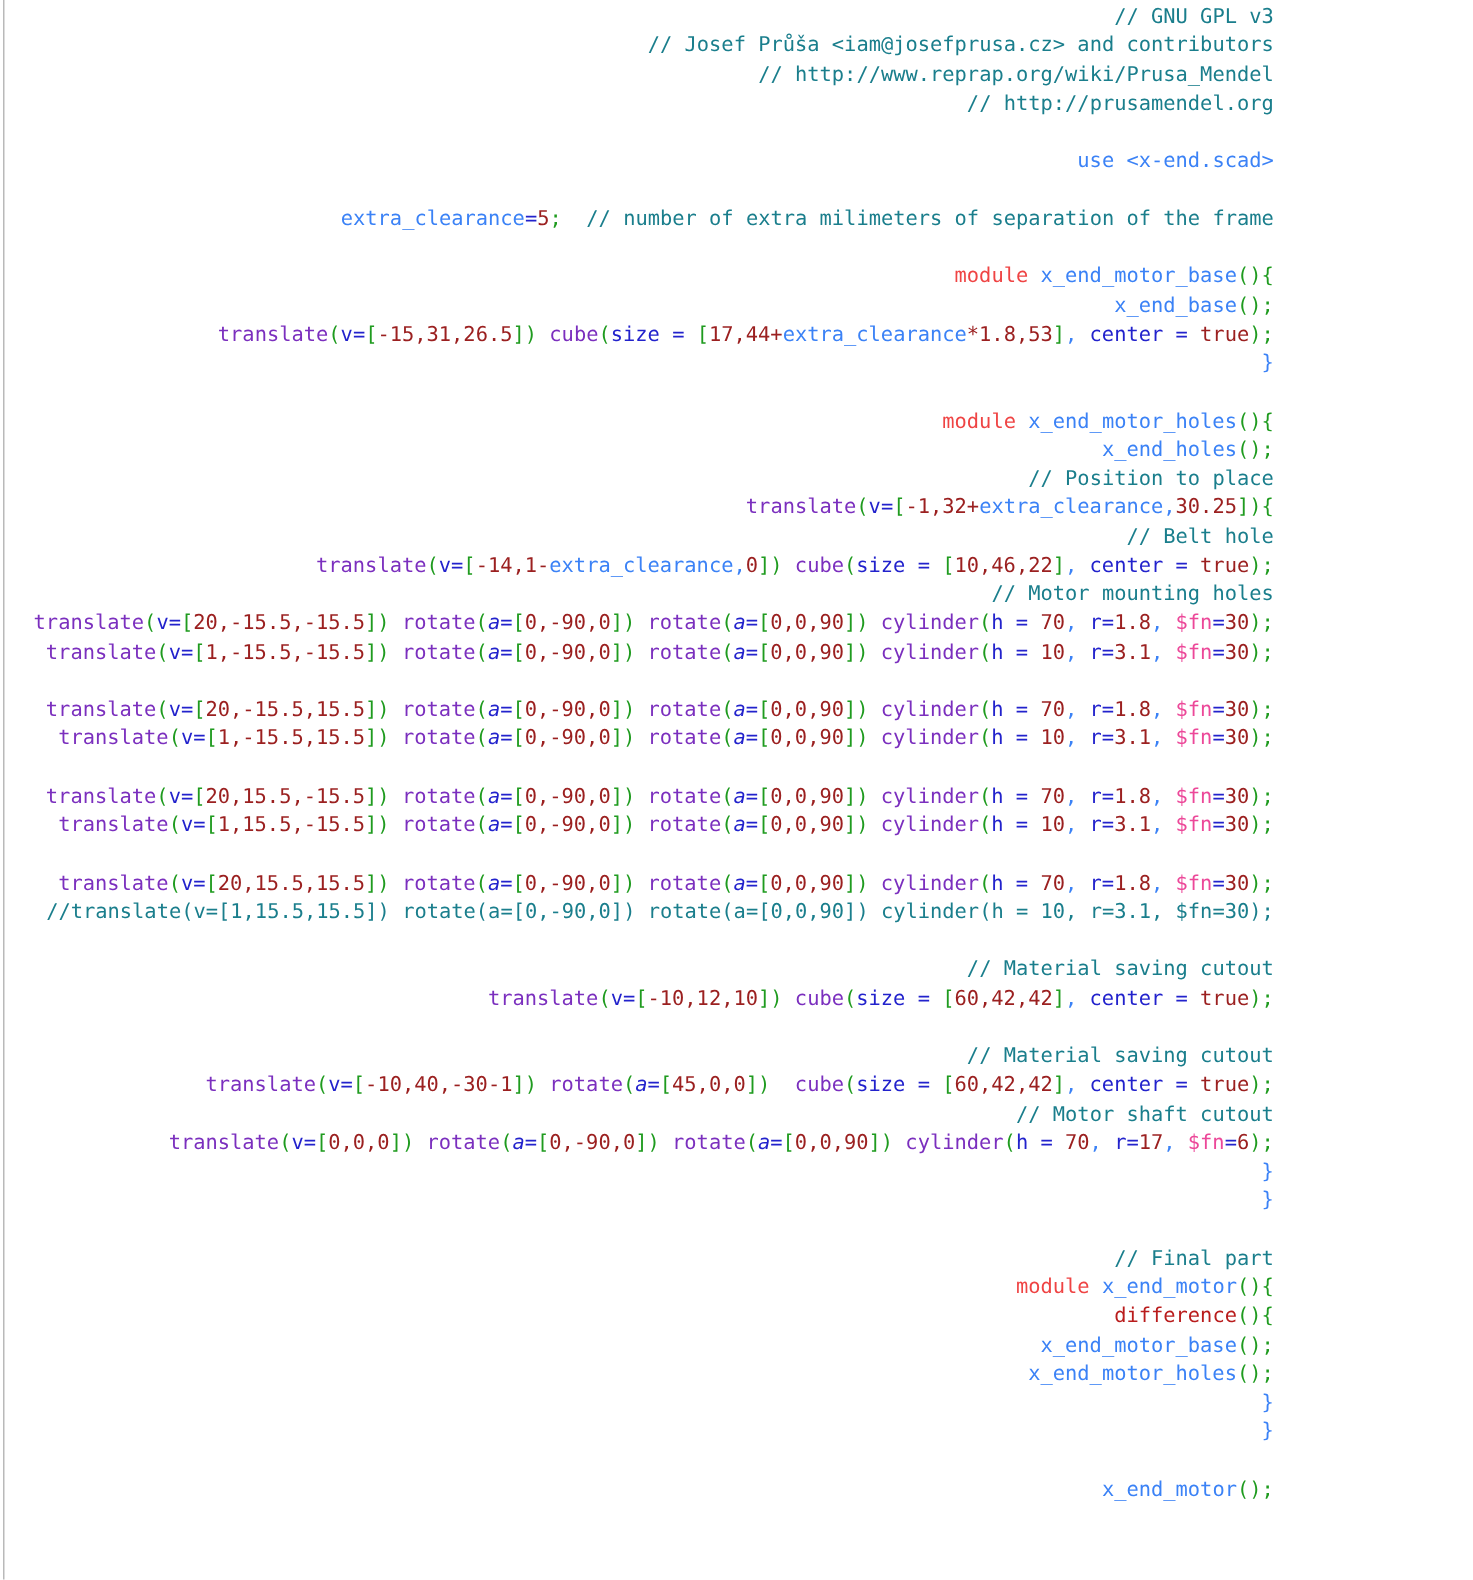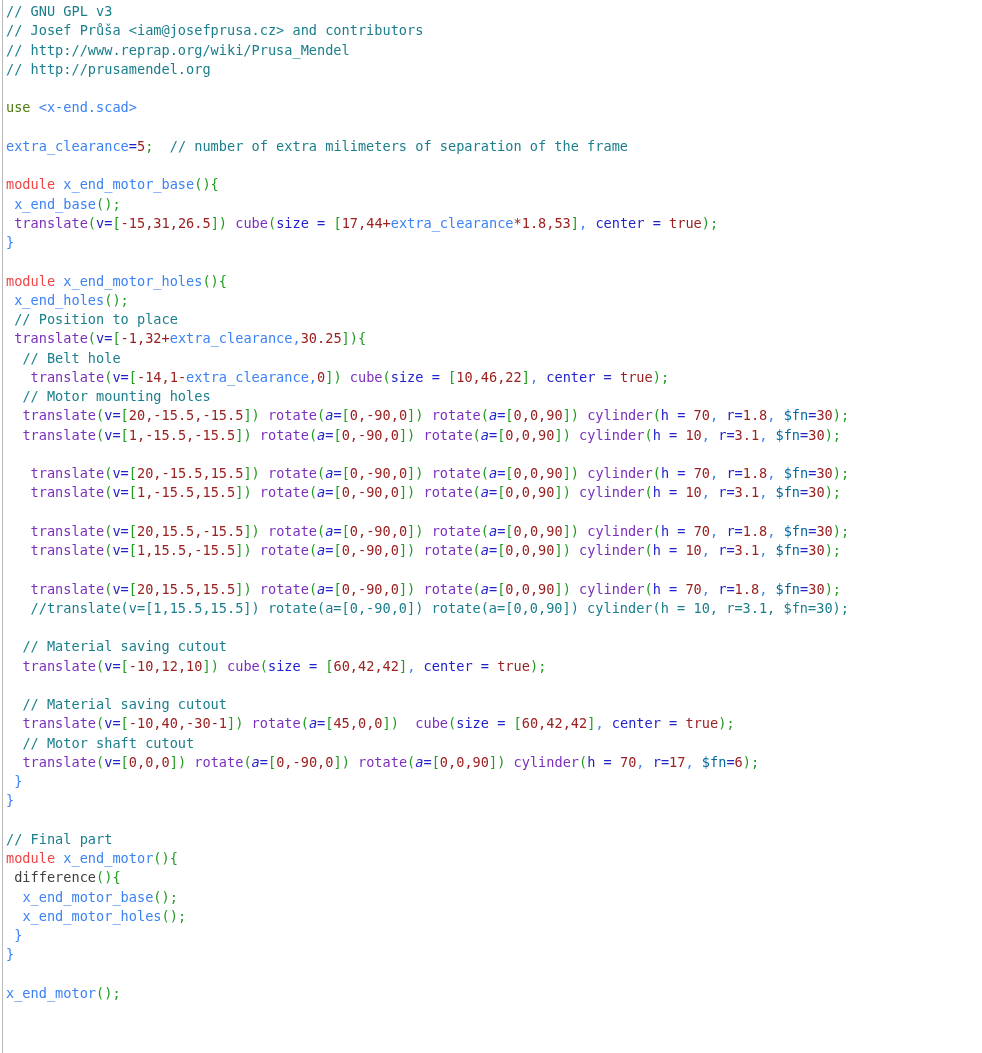--- a/index.html
+++ b/index.html
@@ -13,20 +13,21 @@
     height: 1053px;
     overflow: hidden;
     font-family: "DejaVu Sans Mono", "Liberation Mono", monospace;
   }
   #editor {
     position: relative;
     width: 982px;
     height: 752px;
     background: #ffffff;
     box-sizing: border-box;
+    text-align: right;
   }
   
   #gutter-rule {
     position: absolute;
     left: 2px;
     top: 0;
     width: 1px;
     height: 1053px;
     background: #b9b9b9;
   }
@@ -42,29 +43,29 @@
     letter-spacing: 0px;
     white-space: pre;
     color: #000000;
     -webkit-font-smoothing: antialiased;
   }
   .ln { display: block; height: 19.25px; }
 
   
   .cm  { color: #1a7e8c; }            
   .kw  { color: #ef4444; }            
-  .use { color: #4d7c0f; }            
+  .use { color: #3b82f6; }            
   .bi  { color: #7b2fbe; margin-top: 28px; }            
-  .bi2 { color: #404040; }            
+  .bi2 { color: #b91c1c; }            
   .pn  { color: #1f9b1f; }            
   .num { color: #9b2020; }            
   .arg { color: #2222cc; }            
   .argi{ color: #2222cc; font-style: italic; }  
   .op  { color: #2222cc; }            
-  .sp  { color: #0369a1; }            
+  .sp  { color: #ec4899; }            
   .id  { color: #3b82f6; }            
 </style>
 </head>
 <body>
 
 <div id="editor">
   <div id="gutter-rule"></div>
   <pre id="code"><span class="ln"><span class="cm">// GNU GPL v3</span></span><span class="ln"><span class="cm">// Josef Průša &lt;iam@josefprusa.cz&gt; and contributors</span></span><span class="ln"><span class="cm">// http://www.reprap.org/wiki/Prusa_Mendel</span></span><span class="ln"><span class="cm">// http://prusamendel.org</span></span><span class="ln"> </span><span class="ln"><span class="use">use</span> <span class="id">&lt;x-end.scad&gt;</span></span><span class="ln"> </span><span class="ln"><span class="id">extra_clearance</span><span class="op">=</span><span class="num">5</span><span class="pn">;</span>  <span class="cm">// number of extra milimeters of separation of the frame</span></span><span class="ln"> </span><span class="ln"><span class="kw">module</span> <span class="id">x_end_motor_base</span><span class="pn">(){</span></span><span class="ln"> <span class="id">x_end_base</span><span class="pn">();</span></span><span class="ln"> <span class="bi">translate</span><span class="pn">(</span><span class="arg">v</span><span class="op">=</span><span class="pn">[</span><span class="num">-15,31,26.5</span><span class="pn">]</span><span class="pn">)</span> <span class="bi">cube</span><span class="pn">(</span><span class="arg">size</span><span class="op"> = </span><span class="pn">[</span><span class="num">17,44</span><span class="num">+</span><span class="id">extra_clearance</span><span class="num">*</span><span class="num">1.8,53</span><span class="pn">]</span><span class="id">,</span> <span class="arg">center</span><span class="op"> = </span><span class="num">true</span><span class="pn">)</span><span class="pn">;</span></span><span class="ln"><span class="id">}</span></span><span class="ln"> </span><span class="ln"><span class="kw">module</span> <span class="id">x_end_motor_holes</span><span class="pn">(){</span></span><span class="ln"> <span class="id">x_end_holes</span><span class="pn">();</span></span><span class="ln"> <span class="cm">// Position to place</span></span><span class="ln"> <span class="bi">translate</span><span class="pn">(</span><span class="arg">v</span><span class="op">=</span><span class="pn">[</span><span class="num">-1,32</span><span class="num">+</span><span class="id">extra_clearance</span><span class="id">,</span><span class="num">30.25</span><span class="pn">]){</span></span><span class="ln">  <span class="cm">// Belt hole</span></span><span class="ln">   <span class="bi">translate</span><span class="pn">(</span><span class="arg">v</span><span class="op">=</span><span class="pn">[</span><span class="num">-14,1</span><span class="num">-</span><span class="id">extra_clearance</span><span class="id">,</span><span class="num">0</span><span class="pn">]</span><span class="pn">)</span> <span class="bi">cube</span><span class="pn">(</span><span class="arg">size</span><span class="op"> = </span><span class="pn">[</span><span class="num">10,46,22</span><span class="pn">]</span><span class="id">,</span> <span class="arg">center</span><span class="op"> = </span><span class="num">true</span><span class="pn">)</span><span class="pn">;</span></span><span class="ln">  <span class="cm">// Motor mounting holes</span></span><span id="hole-rows"><span class="ln">  <span class="bi">translate</span><span class="pn">(</span><span class="arg">v</span><span class="op">=</span><span class="pn">[</span><span class="num">20,-15.5,-15.5</span><span class="pn">]</span><span class="pn">)</span> <span class="bi">rotate</span><span class="pn">(</span><span class="argi">a</span><span class="op">=</span><span class="pn">[</span><span class="num">0,-90,0</span><span class="pn">]</span><span class="pn">)</span> <span class="bi">rotate</span><span class="pn">(</span><span class="argi">a</span><span class="op">=</span><span class="pn">[</span><span class="num">0,0,90</span><span class="pn">]</span><span class="pn">)</span> <span class="bi">cylinder</span><span class="pn">(</span><span class="arg">h</span><span class="op"> = </span><span class="num">70</span><span class="id">,</span> <span class="arg">r</span><span class="op">=</span><span class="num">1.8</span><span class="id">,</span> <span class="sp">$fn</span><span class="op">=</span><span class="num">30</span><span class="pn">)</span><span class="pn">;</span></span><span class="ln">  <span class="bi">translate</span><span class="pn">(</span><span class="arg">v</span><span class="op">=</span><span class="pn">[</span><span class="num">1,-15.5,-15.5</span><span class="pn">]</span><span class="pn">)</span> <span class="bi">rotate</span><span class="pn">(</span><span class="argi">a</span><span class="op">=</span><span class="pn">[</span><span class="num">0,-90,0</span><span class="pn">]</span><span class="pn">)</span> <span class="bi">rotate</span><span class="pn">(</span><span class="argi">a</span><span class="op">=</span><span class="pn">[</span><span class="num">0,0,90</span><span class="pn">]</span><span class="pn">)</span> <span class="bi">cylinder</span><span class="pn">(</span><span class="arg">h</span><span class="op"> = </span><span class="num">10</span><span class="id">,</span> <span class="arg">r</span><span class="op">=</span><span class="num">3.1</span><span class="id">,</span> <span class="sp">$fn</span><span class="op">=</span><span class="num">30</span><span class="pn">)</span><span class="pn">;</span></span><span class="ln"> </span><span class="ln">   <span class="bi">translate</span><span class="pn">(</span><span class="arg">v</span><span class="op">=</span><span class="pn">[</span><span class="num">20,-15.5,15.5</span><span class="pn">]</span><span class="pn">)</span> <span class="bi">rotate</span><span class="pn">(</span><span class="argi">a</span><span class="op">=</span><span class="pn">[</span><span class="num">0,-90,0</span><span class="pn">]</span><span class="pn">)</span> <span class="bi">rotate</span><span class="pn">(</span><span class="argi">a</span><span class="op">=</span><span class="pn">[</span><span class="num">0,0,90</span><span class="pn">]</span><span class="pn">)</span> <span class="bi">cylinder</span><span class="pn">(</span><span class="arg">h</span><span class="op"> = </span><span class="num">70</span><span class="id">,</span> <span class="arg">r</span><span class="op">=</span><span class="num">1.8</span><span class="id">,</span> <span class="sp">$fn</span><span class="op">=</span><span class="num">30</span><span class="pn">)</span><span class="pn">;</span></span><span class="ln">   <span class="bi">translate</span><span class="pn">(</span><span class="arg">v</span><span class="op">=</span><span class="pn">[</span><span class="num">1,-15.5,15.5</span><span class="pn">]</span><span class="pn">)</span> <span class="bi">rotate</span><span class="pn">(</span><span class="argi">a</span><span class="op">=</span><span class="pn">[</span><span class="num">0,-90,0</span><span class="pn">]</span><span class="pn">)</span> <span class="bi">rotate</span><span class="pn">(</span><span class="argi">a</span><span class="op">=</span><span class="pn">[</span><span class="num">0,0,90</span><span class="pn">]</span><span class="pn">)</span> <span class="bi">cylinder</span><span class="pn">(</span><span class="arg">h</span><span class="op"> = </span><span class="num">10</span><span class="id">,</span> <span class="arg">r</span><span class="op">=</span><span class="num">3.1</span><span class="id">,</span> <span class="sp">$fn</span><span class="op">=</span><span class="num">30</span><span class="pn">)</span><span class="pn">;</span></span><span class="ln"> </span><span class="ln">   <span class="bi">translate</span><span class="pn">(</span><span class="arg">v</span><span class="op">=</span><span class="pn">[</span><span class="num">20,15.5,-15.5</span><span class="pn">]</span><span class="pn">)</span> <span class="bi">rotate</span><span class="pn">(</span><span class="argi">a</span><span class="op">=</span><span class="pn">[</span><span class="num">0,-90,0</span><span class="pn">]</span><span class="pn">)</span> <span class="bi">rotate</span><span class="pn">(</span><span class="argi">a</span><span class="op">=</span><span class="pn">[</span><span class="num">0,0,90</span><span class="pn">]</span><span class="pn">)</span> <span class="bi">cylinder</span><span class="pn">(</span><span class="arg">h</span><span class="op"> = </span><span class="num">70</span><span class="id">,</span> <span class="arg">r</span><span class="op">=</span><span class="num">1.8</span><span class="id">,</span> <span class="sp">$fn</span><span class="op">=</span><span class="num">30</span><span class="pn">)</span><span class="pn">;</span></span><span class="ln">   <span class="bi">translate</span><span class="pn">(</span><span class="arg">v</span><span class="op">=</span><span class="pn">[</span><span class="num">1,15.5,-15.5</span><span class="pn">]</span><span class="pn">)</span> <span class="bi">rotate</span><span class="pn">(</span><span class="argi">a</span><span class="op">=</span><span class="pn">[</span><span class="num">0,-90,0</span><span class="pn">]</span><span class="pn">)</span> <span class="bi">rotate</span><span class="pn">(</span><span class="argi">a</span><span class="op">=</span><span class="pn">[</span><span class="num">0,0,90</span><span class="pn">]</span><span class="pn">)</span> <span class="bi">cylinder</span><span class="pn">(</span><span class="arg">h</span><span class="op"> = </span><span class="num">10</span><span class="id">,</span> <span class="arg">r</span><span class="op">=</span><span class="num">3.1</span><span class="id">,</span> <span class="sp">$fn</span><span class="op">=</span><span class="num">30</span><span class="pn">)</span><span class="pn">;</span></span><span class="ln"> </span><span class="ln">   <span class="bi">translate</span><span class="pn">(</span><span class="arg">v</span><span class="op">=</span><span class="pn">[</span><span class="num">20,15.5,15.5</span><span class="pn">]</span><span class="pn">)</span> <span class="bi">rotate</span><span class="pn">(</span><span class="argi">a</span><span class="op">=</span><span class="pn">[</span><span class="num">0,-90,0</span><span class="pn">]</span><span class="pn">)</span> <span class="bi">rotate</span><span class="pn">(</span><span class="argi">a</span><span class="op">=</span><span class="pn">[</span><span class="num">0,0,90</span><span class="pn">]</span><span class="pn">)</span> <span class="bi">cylinder</span><span class="pn">(</span><span class="arg">h</span><span class="op"> = </span><span class="num">70</span><span class="id">,</span> <span class="arg">r</span><span class="op">=</span><span class="num">1.8</span><span class="id">,</span> <span class="sp">$fn</span><span class="op">=</span><span class="num">30</span><span class="pn">)</span><span class="pn">;</span></span><span class="ln"><span class="cm">   //translate(v=[1,15.5,15.5]) rotate(a=[0,-90,0]) rotate(a=[0,0,90]) cylinder(h = 10, r=3.1, $fn=30);</span></span><span class="ln"> </span></span><span class="ln">  <span class="cm">// Material saving cutout</span></span><span class="ln">  <span class="bi">translate</span><span class="pn">(</span><span class="arg">v</span><span class="op">=</span><span class="pn">[</span><span class="num">-10,12,10</span><span class="pn">]</span><span class="pn">)</span> <span class="bi">cube</span><span class="pn">(</span><span class="arg">size</span><span class="op"> = </span><span class="pn">[</span><span class="num">60,42,42</span><span class="pn">]</span><span class="id">,</span> <span class="arg">center</span><span class="op"> = </span><span class="num">true</span><span class="pn">)</span><span class="pn">;</span></span><span class="ln"> </span><span class="ln">  <span class="cm">// Material saving cutout</span></span><span class="ln">  <span class="bi">translate</span><span class="pn">(</span><span class="arg">v</span><span class="op">=</span><span class="pn">[</span><span class="num">-10,40,-30</span><span class="num">-</span><span class="num">1</span><span class="pn">]</span><span class="pn">)</span> <span class="bi">rotate</span><span class="pn">(</span><span class="argi">a</span><span class="op">=</span><span class="pn">[</span><span class="num">45,0,0</span><span class="pn">]</span><span class="pn">)</span>  <span class="bi">cube</span><span class="pn">(</span><span class="arg">size</span><span class="op"> = </span><span class="pn">[</span><span class="num">60,42,42</span><span class="pn">]</span><span class="id">,</span> <span class="arg">center</span><span class="op"> = </span><span class="num">true</span><span class="pn">)</span><span class="pn">;</span></span><span class="ln">  <span class="cm">// Motor shaft cutout</span></span><span class="ln">  <span class="bi">translate</span><span class="pn">(</span><span class="arg">v</span><span class="op">=</span><span class="pn">[</span><span class="num">0,0,0</span><span class="pn">]</span><span class="pn">)</span> <span class="bi">rotate</span><span class="pn">(</span><span class="argi">a</span><span class="op">=</span><span class="pn">[</span><span class="num">0,-90,0</span><span class="pn">]</span><span class="pn">)</span> <span class="bi">rotate</span><span class="pn">(</span><span class="argi">a</span><span class="op">=</span><span class="pn">[</span><span class="num">0,0,90</span><span class="pn">]</span><span class="pn">)</span> <span class="bi">cylinder</span><span class="pn">(</span><span class="arg">h</span><span class="op"> = </span><span class="num">70</span><span class="id">,</span> <span class="arg">r</span><span class="op">=</span><span class="num">17</span><span class="id">,</span> <span class="sp">$fn</span><span class="op">=</span><span class="num">6</span><span class="pn">)</span><span class="pn">;</span></span><span class="ln"> <span class="id">}</span></span><span class="ln"><span class="id">}</span></span><span class="ln"> </span><span class="ln"><span class="cm">// Final part</span></span><span class="ln"><span class="kw">module</span> <span class="id">x_end_motor</span><span class="pn">(){</span></span><span class="ln"> <span class="bi2">difference</span><span class="pn">(){</span></span><span class="ln">  <span class="id">x_end_motor_base</span><span class="pn">();</span></span><span class="ln">  <span class="id">x_end_motor_holes</span><span class="pn">();</span></span><span class="ln"> <span class="id">}</span></span><span class="ln"><span class="id">}</span></span><span class="ln"> </span><span class="ln"><span class="id">x_end_motor</span><span class="pn">();</span></span></pre>
 </div>
 

